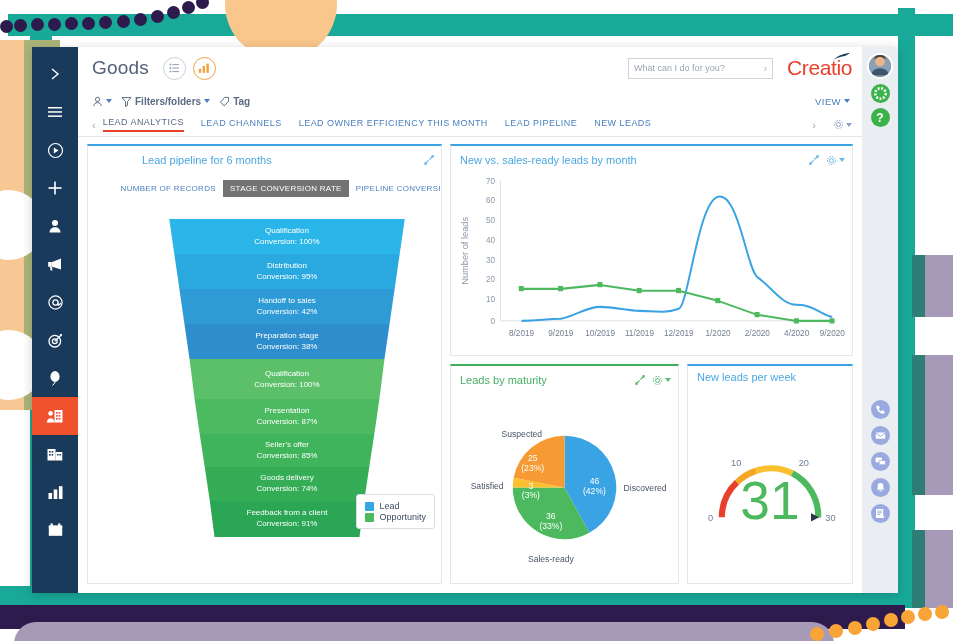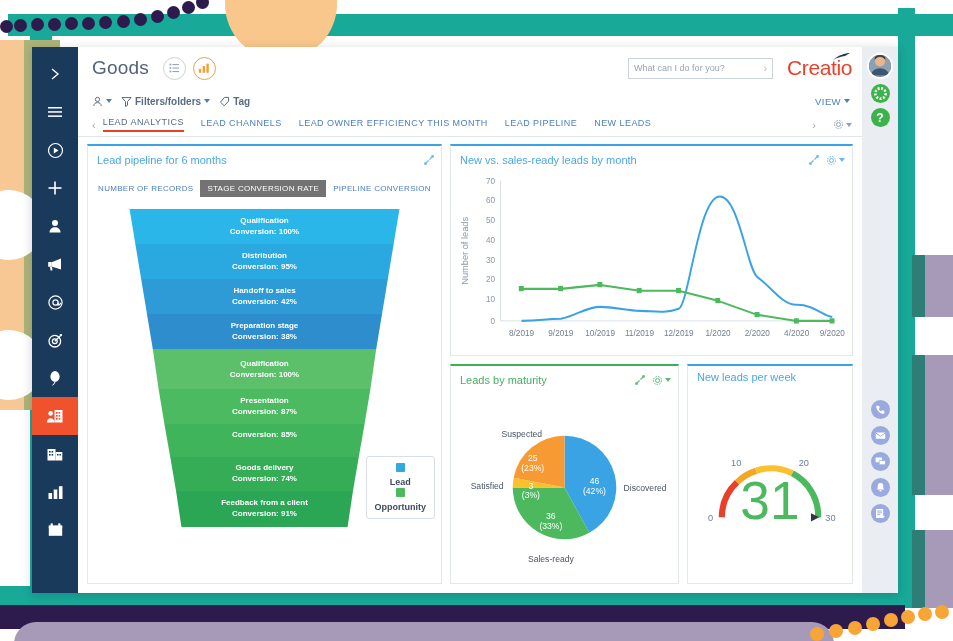--- a/index.html
+++ b/index.html
@@ -127,26 +127,26 @@
 
   
   .daterow { display: flex; align-items: center; justify-content: center; gap: 4px; font-size: 9px; color: #5a6b85; margin-top: 5px; }
   .daterow .dates { color: #4a5568; }
   .daterow .till { color: #98a4b4; font-size: 8px; }
   .dr-x { color: #7a8699; font-size: 11px; cursor: pointer; }
   .segrow { display: flex; align-items: center; justify-content: center; gap: 0px; margin-top: 9px; }
   .seg { font-size: 8px; letter-spacing: .3px; padding: 4px 7px; color: #4b7fbe; cursor: pointer; white-space: nowrap; }
   .seg.active { background: #737373; color: #ffffff; }
 
-  .funnel-wrap { position: relative; margin-top: 12px; height: 320px; font-weight: bold; }
+  .funnel-wrap { position: relative; margin-top: 22px; height: 320px; }
   .legend-box {
     position: absolute; right: 6px; bottom: 10px; background: #fff; border: 1px solid #d8dee6;
     border-radius: 3px; padding: 5px 8px; font-size: 9px; color: #3f4c5f;
   }
-  .legend-row { display: flex; align-items: center; gap: 5px; margin: 1px 0; flex-direction: column; }
+  .legend-row { display: flex; align-items: center; gap: 5px; margin: 1px 0; }
   .legend-swatch { width: 9px; height: 9px; border-radius: 1px; }
 
   .funnel-label {
     position: absolute; width: 100%; text-align: center; color: #ffffff; font-size: 8px;
     line-height: 10.5px; pointer-events: none;
   }
 
   
   .linechart-body { padding: 2px 6px 2px 2px; }
 
@@ -404,21 +404,21 @@
             <circle cx="5.5" cy="5.5" r="2" fill="none" stroke="#8fa3be" stroke-width="1"></circle>
             <circle cx="5.5" cy="5.5" r="4" fill="none" stroke="#8fa3be" stroke-width="1" stroke-dasharray="1.6 1.1"></circle>
           </svg>
         <span class="caret" style="border-top-color:#8fa3be;"></span>
       </span>
     </div>
 
     <div class="dash">
 
       <div class="col-left">
-        <div class="card" style="flex:1;">
+        <div class="card" style="flex:1;padding-left:45px;">
           <div class="card-head">
             <div class="card-title">Lead pipeline for 6 months</div>
             <div class="card-tools">
               <span>
                 <svg width="10" height="10" viewBox="0 0 10 10">
                     <path d="M9 1 L5.4 4.6" stroke="#6cb7e4" stroke-width="1.2"></path>
                     <rect x="7.4" y="0.2" width="2.4" height="2.4" fill="#6cb7e4"></rect>
                     <rect x="0.3" y="7.4" width="2.4" height="2.4" fill="#6cb7e4"></rect>
                     <path d="M1 9 L4.6 5.4" stroke="#6cb7e4" stroke-width="1.2"></path>
                   </svg>
@@ -465,20 +465,21 @@
               </div>
               <div class="funnel-label" style="top:150px;">
                 <div>Qualification</div>
                 <div>Conversion: 100%</div>
               </div>
               <div class="funnel-label" style="top:187px;">
                 <div>Presentation</div>
                 <div>Conversion: 87%</div>
               </div>
               <div class="funnel-label" style="top:221px;">
+                <div>Seller's offer</div>
                 <div>Conversion: 85%</div>
               </div>
               <div class="funnel-label" style="top:254px;">
                 <div>Goods delivery</div>
                 <div>Conversion: 74%</div>
               </div>
               <div class="funnel-label" style="top:289px;">
                 <div>Feedback from a client</div>
                 <div>Conversion: 91%</div>
               </div>

